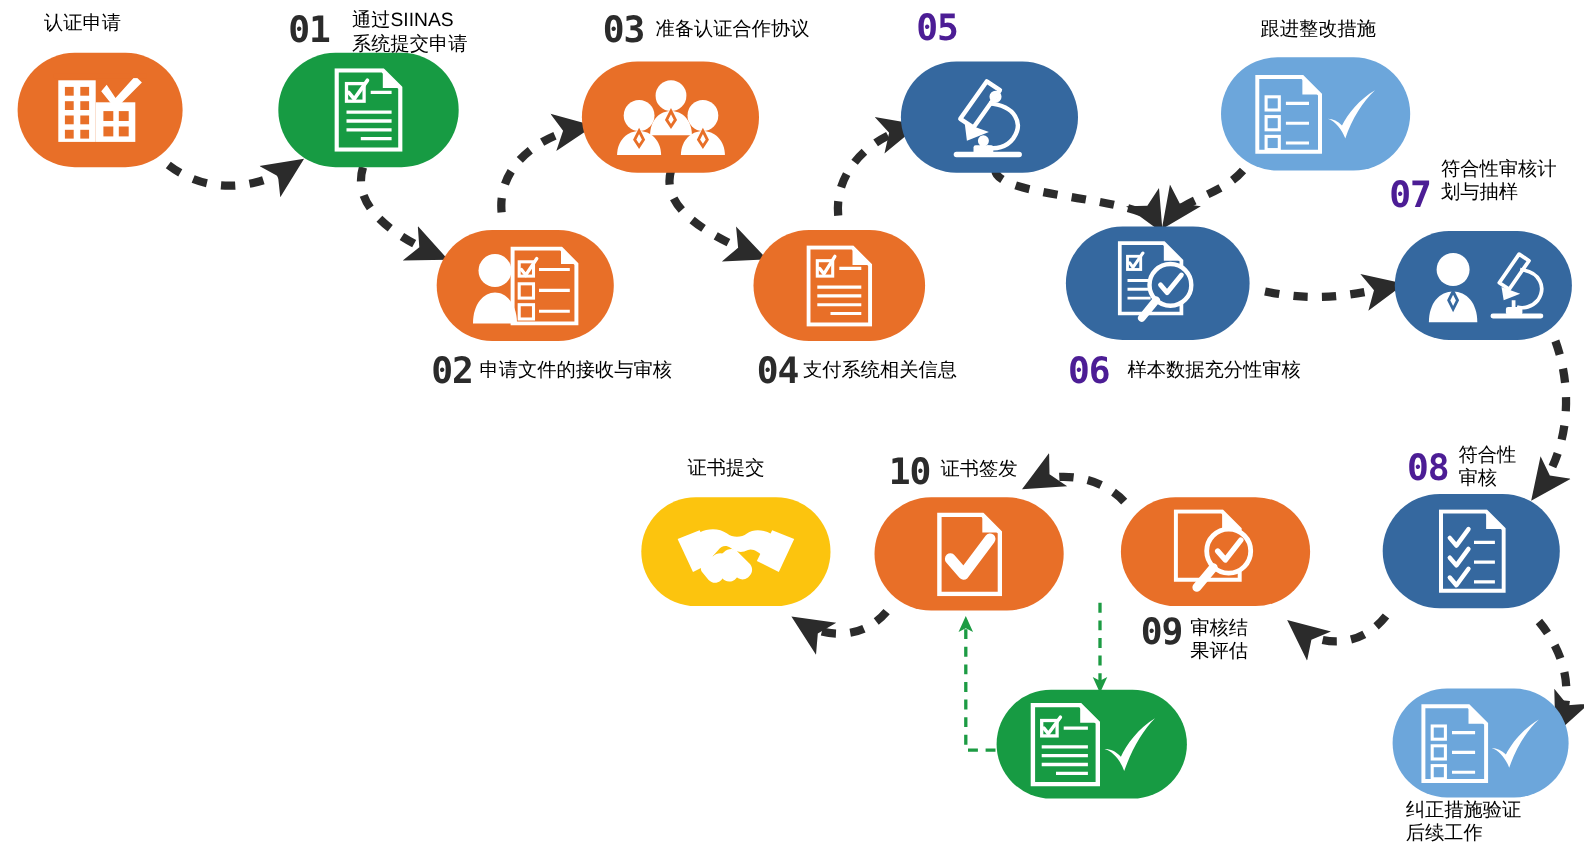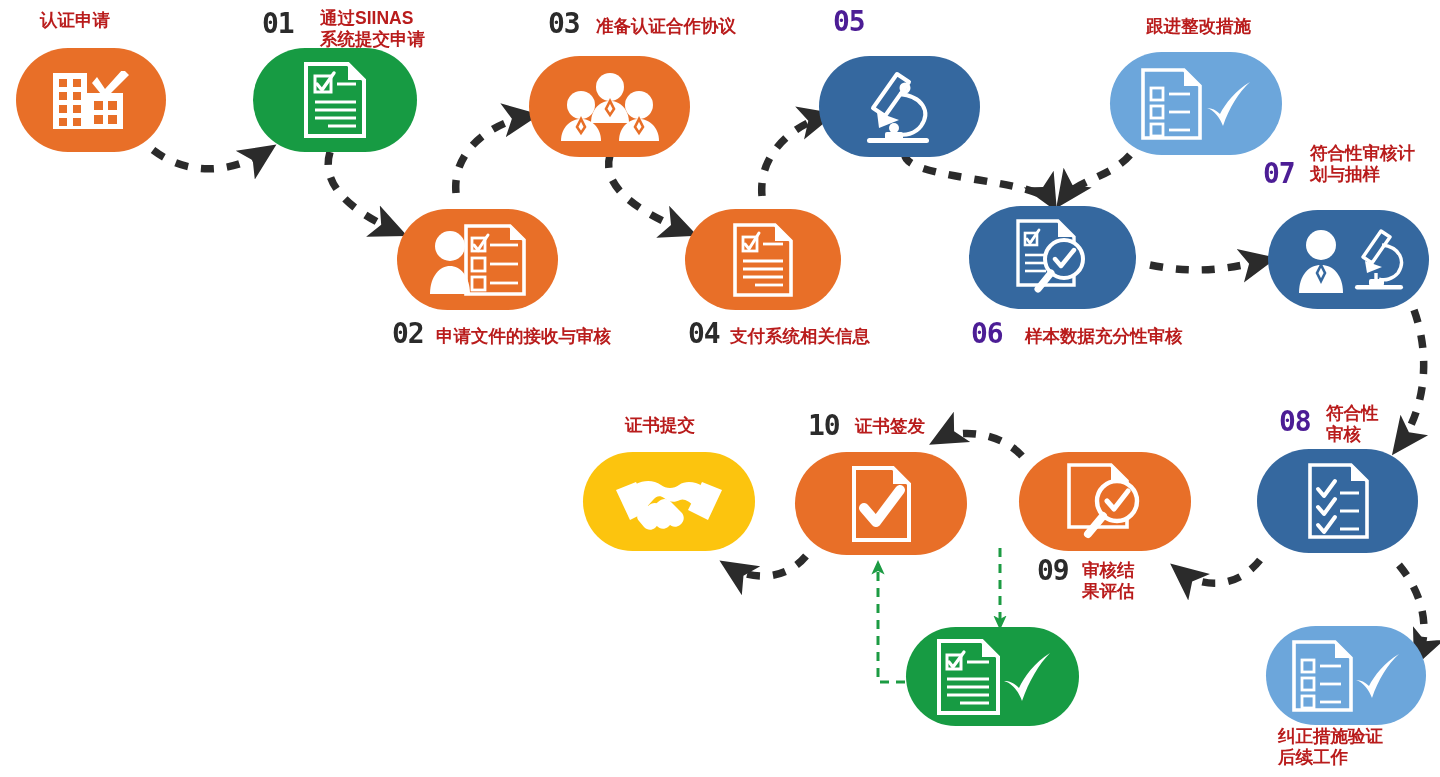--- a/index.html
+++ b/index.html
@@ -4,25 +4,25 @@
 <style>
   html,body{margin:0;padding:0;background:#ffffff;}
   body{font-family:"Liberation Sans","DejaVu Sans",sans-serif;}
   #stage{position:relative;width:1440px;height:777px;overflow:hidden;background:#ffffff;}
   #wires{position:absolute;left:0;top:0;width:1440px;height:777px;pointer-events:none;}
 
   .node{position:absolute;border-radius:999px;display:flex;align-items:center;justify-content:center;}
   .node svg{display:block;}
 
   .num{position:absolute;font-family:"DejaVu Sans Mono","Liberation Mono",monospace;
-       font-weight:bold;font-size:28px;line-height:1;letter-spacing:-1px;}
+       font-weight:bold;font-size:33px;line-height:1;letter-spacing:-1px;}
   .num.dark{color:#2b2b2b;}
   .num.blue{color:#4c1d95;}
 
-  .lbl{position:absolute;font-size:17.5px;font-weight:bold;color:#b91c1c;line-height:1.2;white-space:pre-line;}
+  .lbl{position:absolute;font-size:17.5px;font-weight:normal;color:#000000;line-height:1.2;white-space:pre-line;}
 </style>
 </head>
 <body>
 
 <div id="stage">
 
   <svg id="wires" viewBox="0 0 1440 777">
     <defs>
       <marker id="ahD" viewBox="0 0 10 10" refX="7" refY="5" markerWidth="5.2" markerHeight="5.2" orient="auto-start-reverse">
         <path d="M0,0.6 L9.6,5 L0,9.4 L2.3,5 Z" fill="#2b2b2b"></path>

